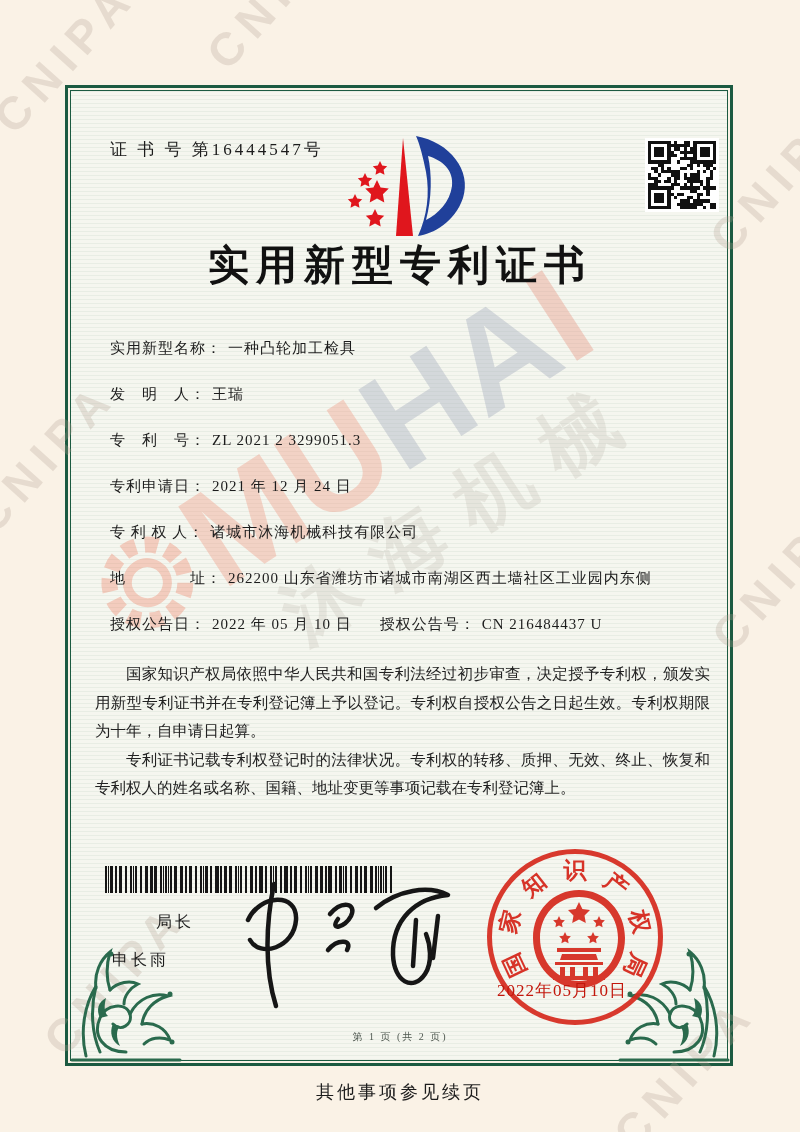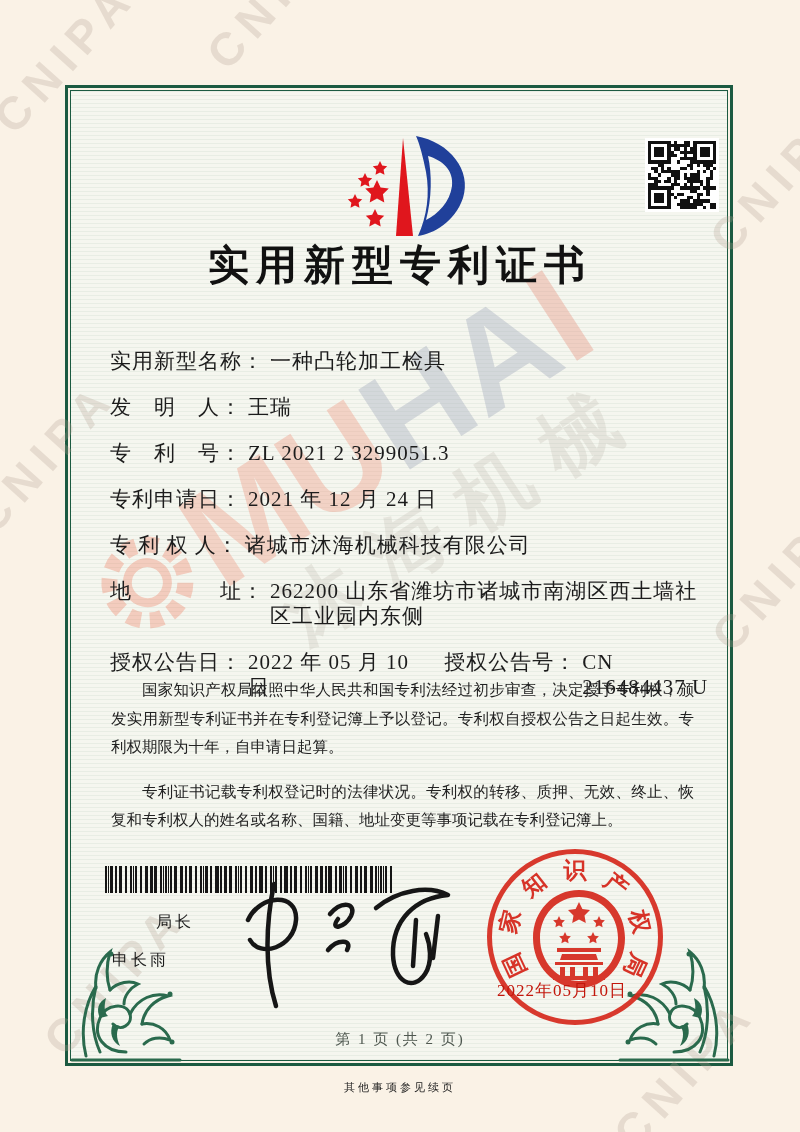--- a/index.html
+++ b/index.html
@@ -55,31 +55,31 @@
   }
   .qr div{background:transparent;}
   .qr div.on{background:#111;}
   .title{
     position:absolute; z-index:4; left:0; right:0; top:238px;
     text-align:center; font-size:41px; font-weight:700; letter-spacing:7px;
     color:#111;
     font-family:Liberation Mono, monospace;
   }
   
-  .fields{position:absolute; z-index:4; left:110px; right:88px; top:349px; font-size:21px;}
+  .fields{position:absolute; z-index:4; left:110px; right:88px; top:336px; font-size:15px;}
   .field-row{display:flex; align-items:flex-start; line-height:25px; margin-bottom:21px;}
   .flabel{white-space:nowrap; letter-spacing:1px;}
   .fvalue{margin-left:6px; letter-spacing:1px;}
   .fpair2{margin-left:28px; display:flex;}
   
   .body-text{
     position:absolute; z-index:4; left:95px; right:90px; top:660px;
     font-size:15.5px; line-height:28.6px; text-align:justify; color:#222;
   }
-  .body-text p{margin:16px; text-indent:2em;}
+  .body-text p{margin:0; text-indent:2em;}
   
   .barcode{
     position:absolute; z-index:4; left:105px; top:866px; width:287px; height:27px;
     background:
       repeating-linear-gradient(90deg,#151515 0 2px,transparent 2px 5px),
       repeating-linear-gradient(90deg,#151515 0 1px,transparent 1px 7px),
       repeating-linear-gradient(90deg,transparent 0 3px,#151515 3px 4px,transparent 4px 11px);
   }
   .boss-title{position:absolute; z-index:4; left:112px; top:912px; font-size:16px; letter-spacing:3px;margin-left:44px;}
   .boss-name{position:absolute; z-index:4; left:112px; top:950px; font-size:16px; letter-spacing:3px;}
@@ -93,25 +93,25 @@
     position:absolute; left:50%; top:50%; width:24px; height:24px; margin:-12px 0 0 -12px;
     font-size:23px; font-weight:700; color:rgba(213,40,28,.95); text-align:center; line-height:24px;
   }
   .seal-emblem{position:absolute; left:37px; top:34px;}
   .seal-date{
     position:absolute; z-index:7; left:497px; top:979px;
     font-size:17px; font-weight:400; color:#c2170c; letter-spacing:1px;
   }
   .page-num{
     position:absolute; z-index:4; left:0; right:0; top:1030px; text-align:center;
-    font-size:15px; color:#4f5850; letter-spacing:2px;
+    font-size:10px; color:#4f5850; letter-spacing:2px;
   }
   .continuation{
     position:absolute; z-index:4; left:0; right:0; top:1080px; text-align:center;
-    font-size:11px; color:#1c1c1c; letter-spacing:3px;
+    font-size:18px; color:#1c1c1c; letter-spacing:3px;
   }
 </style>
 </head>
 <body>
 
 <div class="page">
 
   <div class="wm-agency" style="left:-28px; top:30px;">CNIPA</div>
   <div class="wm-agency" style="left:185px; top:-34px;">CNIPA</div>
   <div class="wm-agency" style="left:688px; top:150px;">CNIPA</div>
@@ -165,20 +165,21 @@
     </g>
     <g fill="#2a6a4d">
       <circle cx="45" cy="6" r="2.5"></circle>
         <circle cx="104" cy="46" r="2.5"></circle>
         <circle cx="106" cy="94" r="2.5"></circle>
       <path d="M34,70 C30,62 32,54 40,50 C38,58 38,64 42,68 Z"></path>
       <path d="M47,76 C43,84 46,94 54,98 C50,90 50,82 54,78 Z"></path>
     </g>
   </svg>
 
+  <div class="cert-no">证 书 号 第16444547号</div>
 
   <svg class="logo" width="140" height="115" viewBox="0 0 140 115">
     <g fill="#e0161d">
       <path d="M48 35 l2.2 4.6 5 .7 -3.6 3.5 .9 5 -4.5 -2.4 -4.5 2.4 .9 -5 -3.6 -3.5 5 -.7 Z"></path>
       <path d="M33 47 l2.2 4.6 5 .7 -3.6 3.5 .9 5 -4.5 -2.4 -4.5 2.4 .9 -5 -3.6 -3.5 5 -.7 Z"></path>
       <path d="M45 54 l3.6 7.4 8.2 1.2 -5.9 5.7 1.4 8.1 -7.3 -3.8 -7.3 3.8 1.4 -8.1 -5.9 -5.7 8.2 -1.2 Z"></path>
       <path d="M23 68 l2.2 4.6 5 .7 -3.6 3.5 .9 5 -4.5 -2.4 -4.5 2.4 .9 -5 -3.6 -3.5 5 -.7 Z"></path>
       <path d="M43 83 l2.8 5.8 6.4 .9 -4.6 4.5 1.1 6.3 -5.7 -3 -5.7 3 1.1 -6.3 -4.6 -4.5 6.4 -.9 Z"></path>
       <path d="M71 12 L64 110 L81 110 Z"></path>
     </g>

